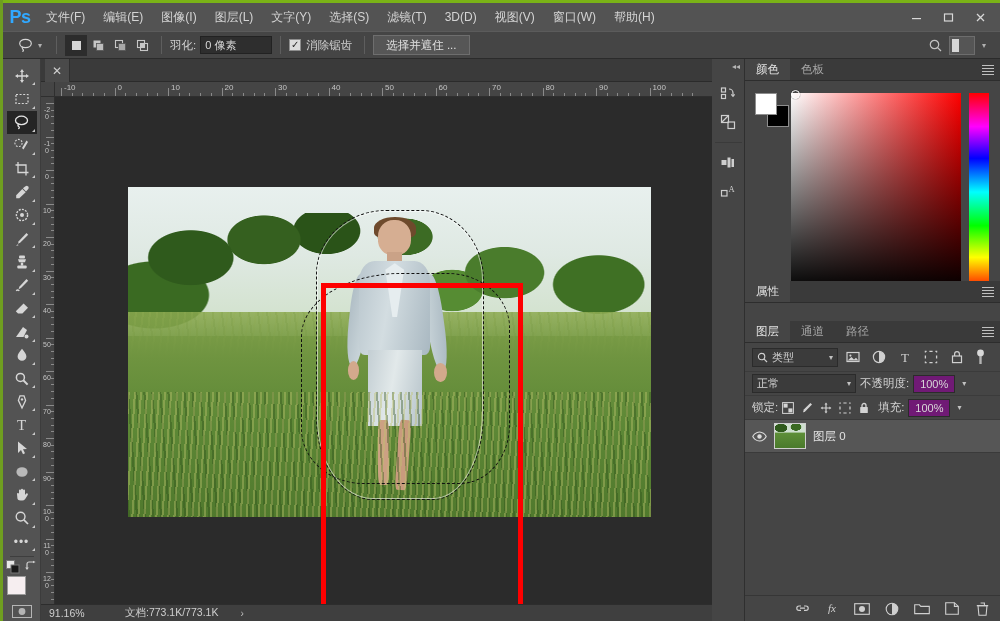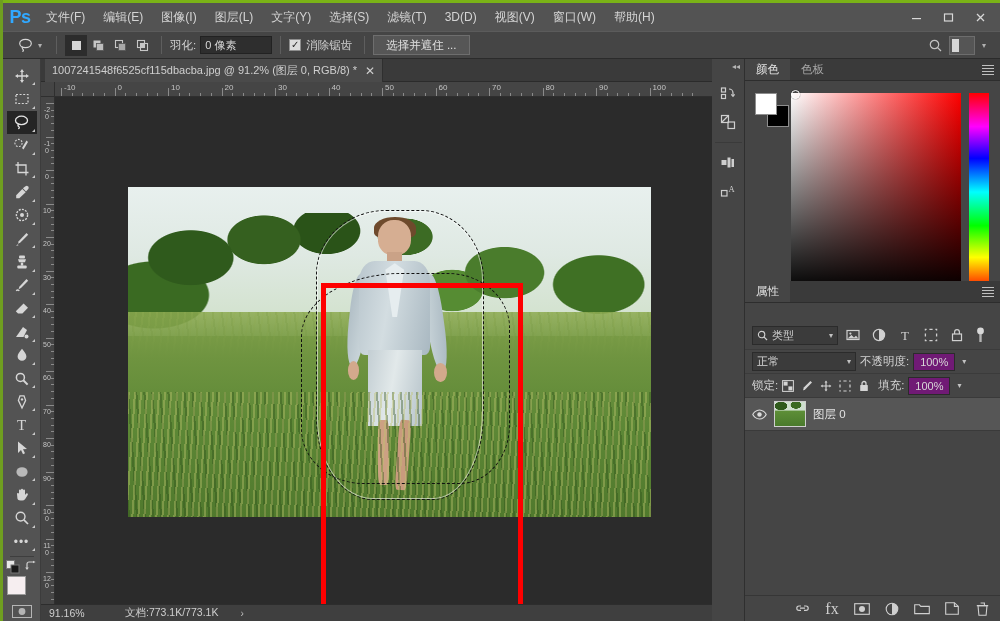--- a/index.html
+++ b/index.html
@@ -604,21 +604,20 @@
     <div class="qmask">
       <svg width="20" height="13" viewBox="0 0 20 13">
           <rect x="0.5" y="0.5" width="19" height="12" fill="none" stroke="#b5b5b5" stroke-width="1"></rect>
           <circle cx="10" cy="6.5" r="3.4" fill="#b5b5b5"></circle>
         </svg>
     </div>
   </div>
 
   <div class="tabstrip">
     <div class="doctab">
-      <span>1007241548f6525cf115dbacba.jpg @ 91.2% (图层 0, RGB/8) *</span>
       <span class="tab-close">✕</span>
     </div>
   </div>
 
   <div class="canvasarea">
     <div class="ruler-corner"></div>
     <div class="ruler-h" id="ruler-h">
         <div class="rh-tick" style="left: 6px; height: 8px;"></div>
         <div class="rh-label" style="left: 9px;">-10</div>
         <div class="rh-tick" style="left: 16.7px; height: 3px;"></div>
@@ -884,20 +883,31 @@
       <div class="ptab active">属性</div>
       <div class="pmenu">
           <i></i>
           <i></i>
           <i></i>
           <i></i>
         </div>
     </div>
     <div class="panel-blank"></div>
 
+    <div class="panel-tabs">
+      <div class="ptab active">图层</div>
+      <div class="ptab">通道</div>
+      <div class="ptab">路径</div>
+      <div class="pmenu">
+          <i></i>
+          <i></i>
+          <i></i>
+          <i></i>
+        </div>
+    </div>
 
     <div class="layers-filter">
       <div class="lf-select">
         <svg width="11" height="11" viewBox="0 0 11 11">
             <circle cx="4.6" cy="4.6" r="3.2" fill="none" stroke="#cfcfcf" stroke-width="1.1"></circle>
             <path d="M6.9 6.9 L10 10" stroke="#cfcfcf" stroke-width="1.2"></path>
           </svg>
         <span>类型</span>
         <span style="margin-left:auto;font-size:8px;color:#c2c2c2;">▾</span>
       </div>
@@ -994,21 +1004,21 @@
       <div class="layer-name">图层 0</div>
     </div>
 
     <div class="layers-bottom">
       <span class="lb-icon">
         <svg width="15" height="13" viewBox="0 0 15 13">
             <path d="M6 4 H4 a2.2 2.2 0 0 0 0 4.4 H6 M9 4 H11 a2.2 2.2 0 0 1 0 4.4 H9 M5 6.2 H10" fill="none" stroke="#cfcfcf" stroke-width="1.2"></path>
           </svg>
       </span>
       <span class="lb-icon">
-        <span style="font-family:'Liberation Serif',serif;font-size:16px;color:#cfcfcf;line-height:1;">fx</span>
+        <span style="font-family:'Liberation Serif',serif;font-style:italic;font-size:11px;color:#cfcfcf;line-height:1;">fx</span>
       </span>
       <span class="lb-icon">
         <svg width="16" height="12" viewBox="0 0 16 12">
             <rect x="0.7" y="0.7" width="14.6" height="10.6" fill="none" stroke="#cfcfcf" stroke-width="1.1"></rect>
             <circle cx="8" cy="6" r="3" fill="#cfcfcf"></circle>
           </svg>
       </span>
       <span class="lb-icon">
         <svg width="14" height="14" viewBox="0 0 14 14">
             <circle cx="7" cy="7" r="5.8" fill="none" stroke="#cfcfcf" stroke-width="1.1"></circle>

